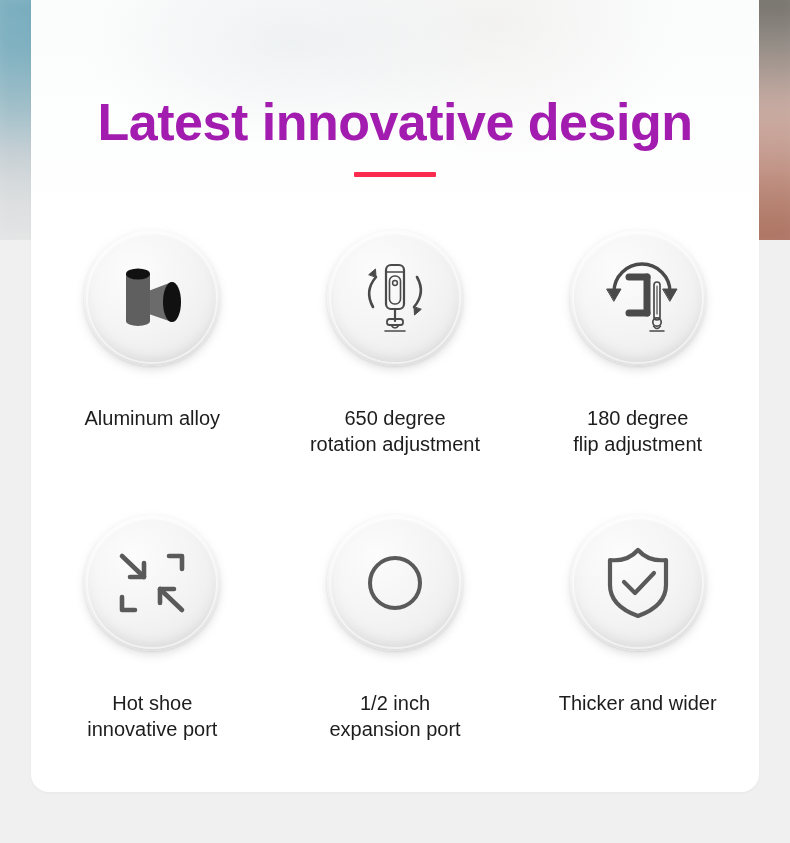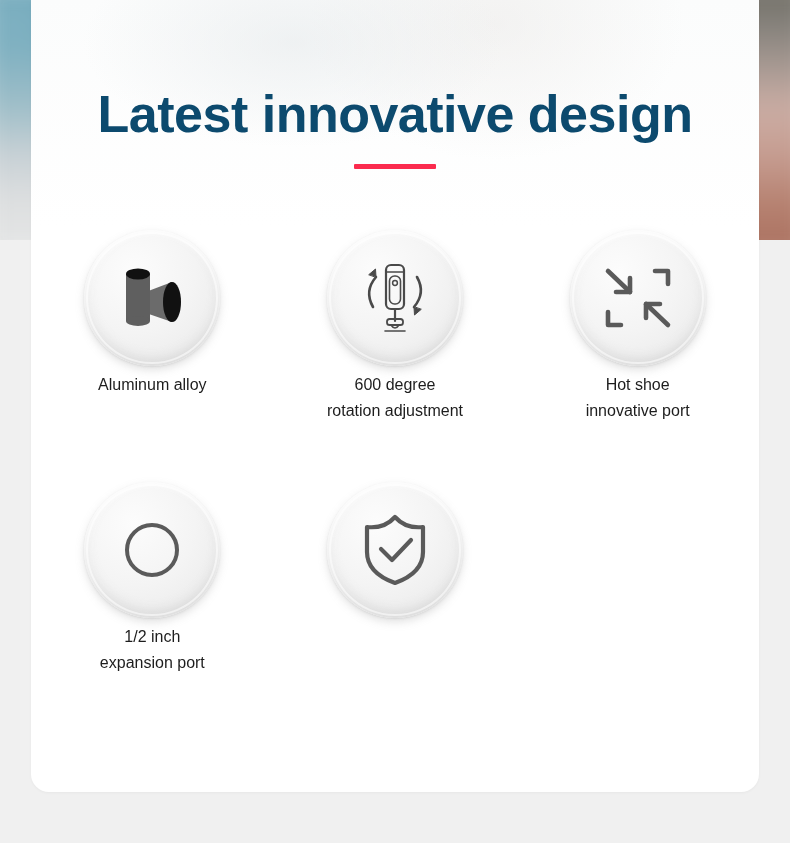--- a/index.html
+++ b/index.html
@@ -109,27 +109,27 @@
   
   .heading-wrap {
     position: absolute;
     left: 0;
     top: 86px;
     width: 728px;
     text-align: center;
     z-index: 3;
   }
   .heading {
-    margin: 0;
+    margin: 8px;
     font-family: "Liberation Sans", sans-serif;
     font-size: 52px;
     font-weight: bold;
     line-height: 1.08;
     letter-spacing: -0.5px;
-    color: #0c4a6e;
+    color: #a21caf;
     white-space: nowrap;
   }
   .accent-rule {
     margin: 22px auto 0 auto;
     width: 82px;
     height: 5px;
     border-radius: 1px;
     background: #fb2b4e;
   }
 
@@ -174,24 +174,24 @@
     box-shadow: inset 0 0 0 2px rgba(255,255,255,0.55);
     pointer-events: none;
   }
   .icon-circle svg {
     display: block;
     position: relative;
     z-index: 2;
   }
 
   .feature-label {
-    margin-top: 6px;
+    margin-top: 39px;
     text-align: center;
     font-family: "Liberation Sans", sans-serif;
-    font-size: 16px;
+    font-size: 20px;
     line-height: 26px;
     color: #1d1d1d;
     white-space: pre-line;
   }
 </style>
 </head>
 <body>
 
 <div class="stage">
 
@@ -244,24 +244,48 @@
               <line x1="34" y1="74" x2="54" y2="74" stroke-width="1.6"></line>
 
               <path d="M22 50 q-9 -16 3 -30" stroke-width="2.6" fill="none"></path>
               <path d="M25 20 L24.5 12 L18 17.5 Z" fill="#4a4a4a" stroke-width="1"></path>
 
               <path d="M66 20 q9 16 -3 30" stroke-width="2.6" fill="none"></path>
               <path d="M63 50 L63.5 58 L70 52.5 Z" fill="#4a4a4a" stroke-width="1"></path>
             </svg>
           </span>
         </div>
-        <div class="feature-label">600 degree
+        <div class="feature-label">650 degree
 rotation adjustment</div>
       </div>
 
+      <div class="feature">
+        <div class="icon-circle">
+          <span>
+            <svg width="92" height="84" viewBox="0 0 92 84" fill="none" stroke="#4a4a4a" stroke-linecap="round" stroke-linejoin="round">
+
+              <path d="M37 21 L55 21" stroke-width="7"></path>
+              <path d="M55 21 L55 57" stroke-width="7"></path>
+              <path d="M37 57 L55 57" stroke-width="7"></path>
+
+              <rect x="62" y="26" width="6" height="38" rx="3" stroke-width="1.7"></rect>
+              <line x1="65" y1="30" x2="65" y2="58" stroke-width="1.2"></line>
+              <circle cx="65" cy="66" r="4.2" stroke-width="1.7"></circle>
+              <path d="M61.5 70 q3.5 5 7 0" stroke-width="1.5"></path>
+              <line x1="58" y1="75" x2="72" y2="75" stroke-width="1.5"></line>
+
+              <path d="M22 36 A28 28 0 0 1 78 36" stroke-width="3.4" fill="none"></path>
+              <path d="M15 33 L29 33 L22 45 Z" fill="#4a4a4a" stroke-width="1"></path>
+              <path d="M71 33 L85 33 L78 45 Z" fill="#4a4a4a" stroke-width="1"></path>
+            </svg>
+          </span>
+        </div>
+        <div class="feature-label">180 degree
+flip adjustment</div>
+      </div>
 
       <div class="feature">
         <div class="icon-circle">
           <span>
             <svg width="72" height="68" viewBox="0 0 72 68" fill="none" stroke="#5a5a5a" stroke-width="4.6" stroke-linecap="round" stroke-linejoin="round">
 
               <path d="M6 7 L28 28"></path>
               <path d="M28 14 L28 28 L14 28"></path>
 
               <path d="M66 20 L66 7 L53 7"></path>
@@ -291,17 +315,18 @@
 
       <div class="feature">
         <div class="icon-circle">
           <span>
             <svg width="72" height="76" viewBox="0 0 72 76" fill="none" stroke="#5a5a5a" stroke-width="4.2" stroke-linecap="round" stroke-linejoin="round">
               <path d="M36 5 C44 14 55 16 64 15 L64 40 C64 57 50 66 36 71 C22 66 8 57 8 40 L8 15 C17 16 28 14 36 5 Z"></path>
               <path d="M22 37 L33 48 L52 28"></path>
             </svg>
           </span>
         </div>
+        <div class="feature-label">Thicker and wider</div>
       </div>
 
     </div>
   </div>
 </div>
 
 </body></html>

